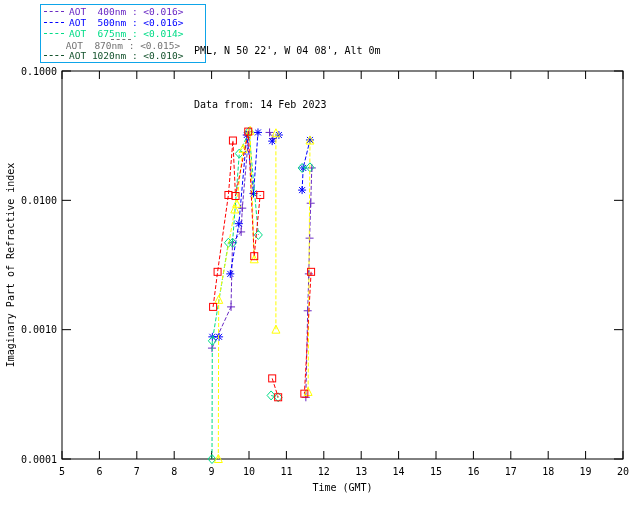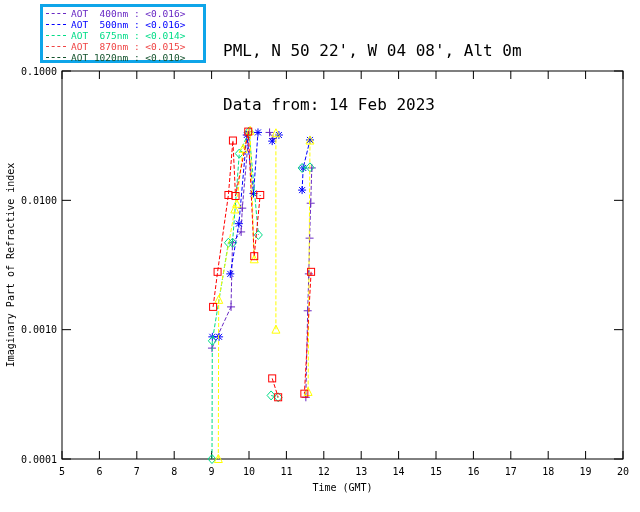--- a/index.html
+++ b/index.html
@@ -1,25 +1,25 @@
 <!DOCTYPE html>
 <html><head>
 <meta charset="utf-8">
 <style>
   html,body{margin:0;padding:0;background:#ffffff;}
   #stage{position:relative;width:640px;height:512px;background:#ffffff;overflow:hidden;
          font-family:"DejaVu Sans Mono","Liberation Mono",monospace;}
   #plot-svg{position:absolute;left:0;top:0;}
   #legend-box{position:absolute;left:40px;top:4px;width:166px;height:59px;
-              border:3px solid #0ea5e9;background:#fff;box-sizing:border-box;
+              border:1px solid #0ea5e9;background:#fff;box-sizing:border-box;
               display:flex;flex-direction:column;justify-content:space-around;padding:1px 3px;}
   .legend-row{display:flex;align-items:center;height:11px;white-space:pre;}
   .legend-dash{width:20px;border-top:1px dashed currentColor;margin-right:5px;flex:0 0 auto;}
   .legend-label{font-size:9.5px;line-height:11px;}
-  #header-block{position:absolute;left:223px;top:6px;color:#000;font-size:16px;line-height:18px;white-space:pre;}
+  #header-block{position:absolute;left:194px;top:6px;color:#000;font-size:10px;line-height:18px;white-space:pre;}
   .tick-label{font-size:10px;fill:#000;}
   .axis-title{font-size:10px;fill:#000;}
 </style>
 </head>
 <body>
 
 <div id="stage">
   <svg id="plot-svg" width="640" height="512">
       <rect x="62" y="71" width="561" height="388" fill="none" stroke="#000" stroke-width="1"></rect>
       <line x1="62" y1="459" x2="62" y2="451" stroke="#000"></line>
@@ -159,21 +159,21 @@
       <rect x="268.688" y="374.8930917752049" width="7" height="7" stroke="#FF0000" fill="none" stroke-width="1"></rect>
       <rect x="274.67199999999997" y="393.79231772292366" width="7" height="7" stroke="#FF0000" fill="none" stroke-width="1"></rect>
       <rect x="307.584" y="268.33422794640626" width="7" height="7" stroke="#FF0000" fill="none" stroke-width="1"></rect>
       <rect x="300.852" y="390.1672694706255" width="7" height="7" stroke="#FF0000" fill="none" stroke-width="1"></rect>
     </svg>
 
   <div id="legend-box">
       <div class="legend-row" style="color: rgb(105, 41, 196);"><span class="legend-dash"></span><span class="legend-label">AOT  400nm : &lt;0.016&gt;</span></div>
       <div class="legend-row" style="color: rgb(0, 0, 255);"><span class="legend-dash"></span><span class="legend-label">AOT  500nm : &lt;0.016&gt;</span></div>
       <div class="legend-row" style="color: rgb(0, 220, 135); text-align: center;"><span class="legend-dash"></span><span class="legend-label">AOT  675nm : &lt;0.014&gt;</span></div>
-      <div class="legend-row" style="color: #ef4444;"><span class="legend-dash"></span><span class="legend-label">AOT  870nm : &lt;0.015&gt;</span></div>
+      <div class="legend-row" style="color: #737373; flex-direction: column;"><span class="legend-dash"></span><span class="legend-label">AOT  870nm : &lt;0.015&gt;</span></div>
       <div class="legend-row" style="color: #14532d;"><span class="legend-dash"></span><span class="legend-label">AOT 1020nm : &lt;0.010&gt;</span></div>
     </div>
 
   <div id="header-block">
     <div>PML, N 50 22', W 04 08', Alt 0m</div>
     <div>Data from: 14 Feb 2023</div>
   </div>
 </div>
 
 </body></html>

